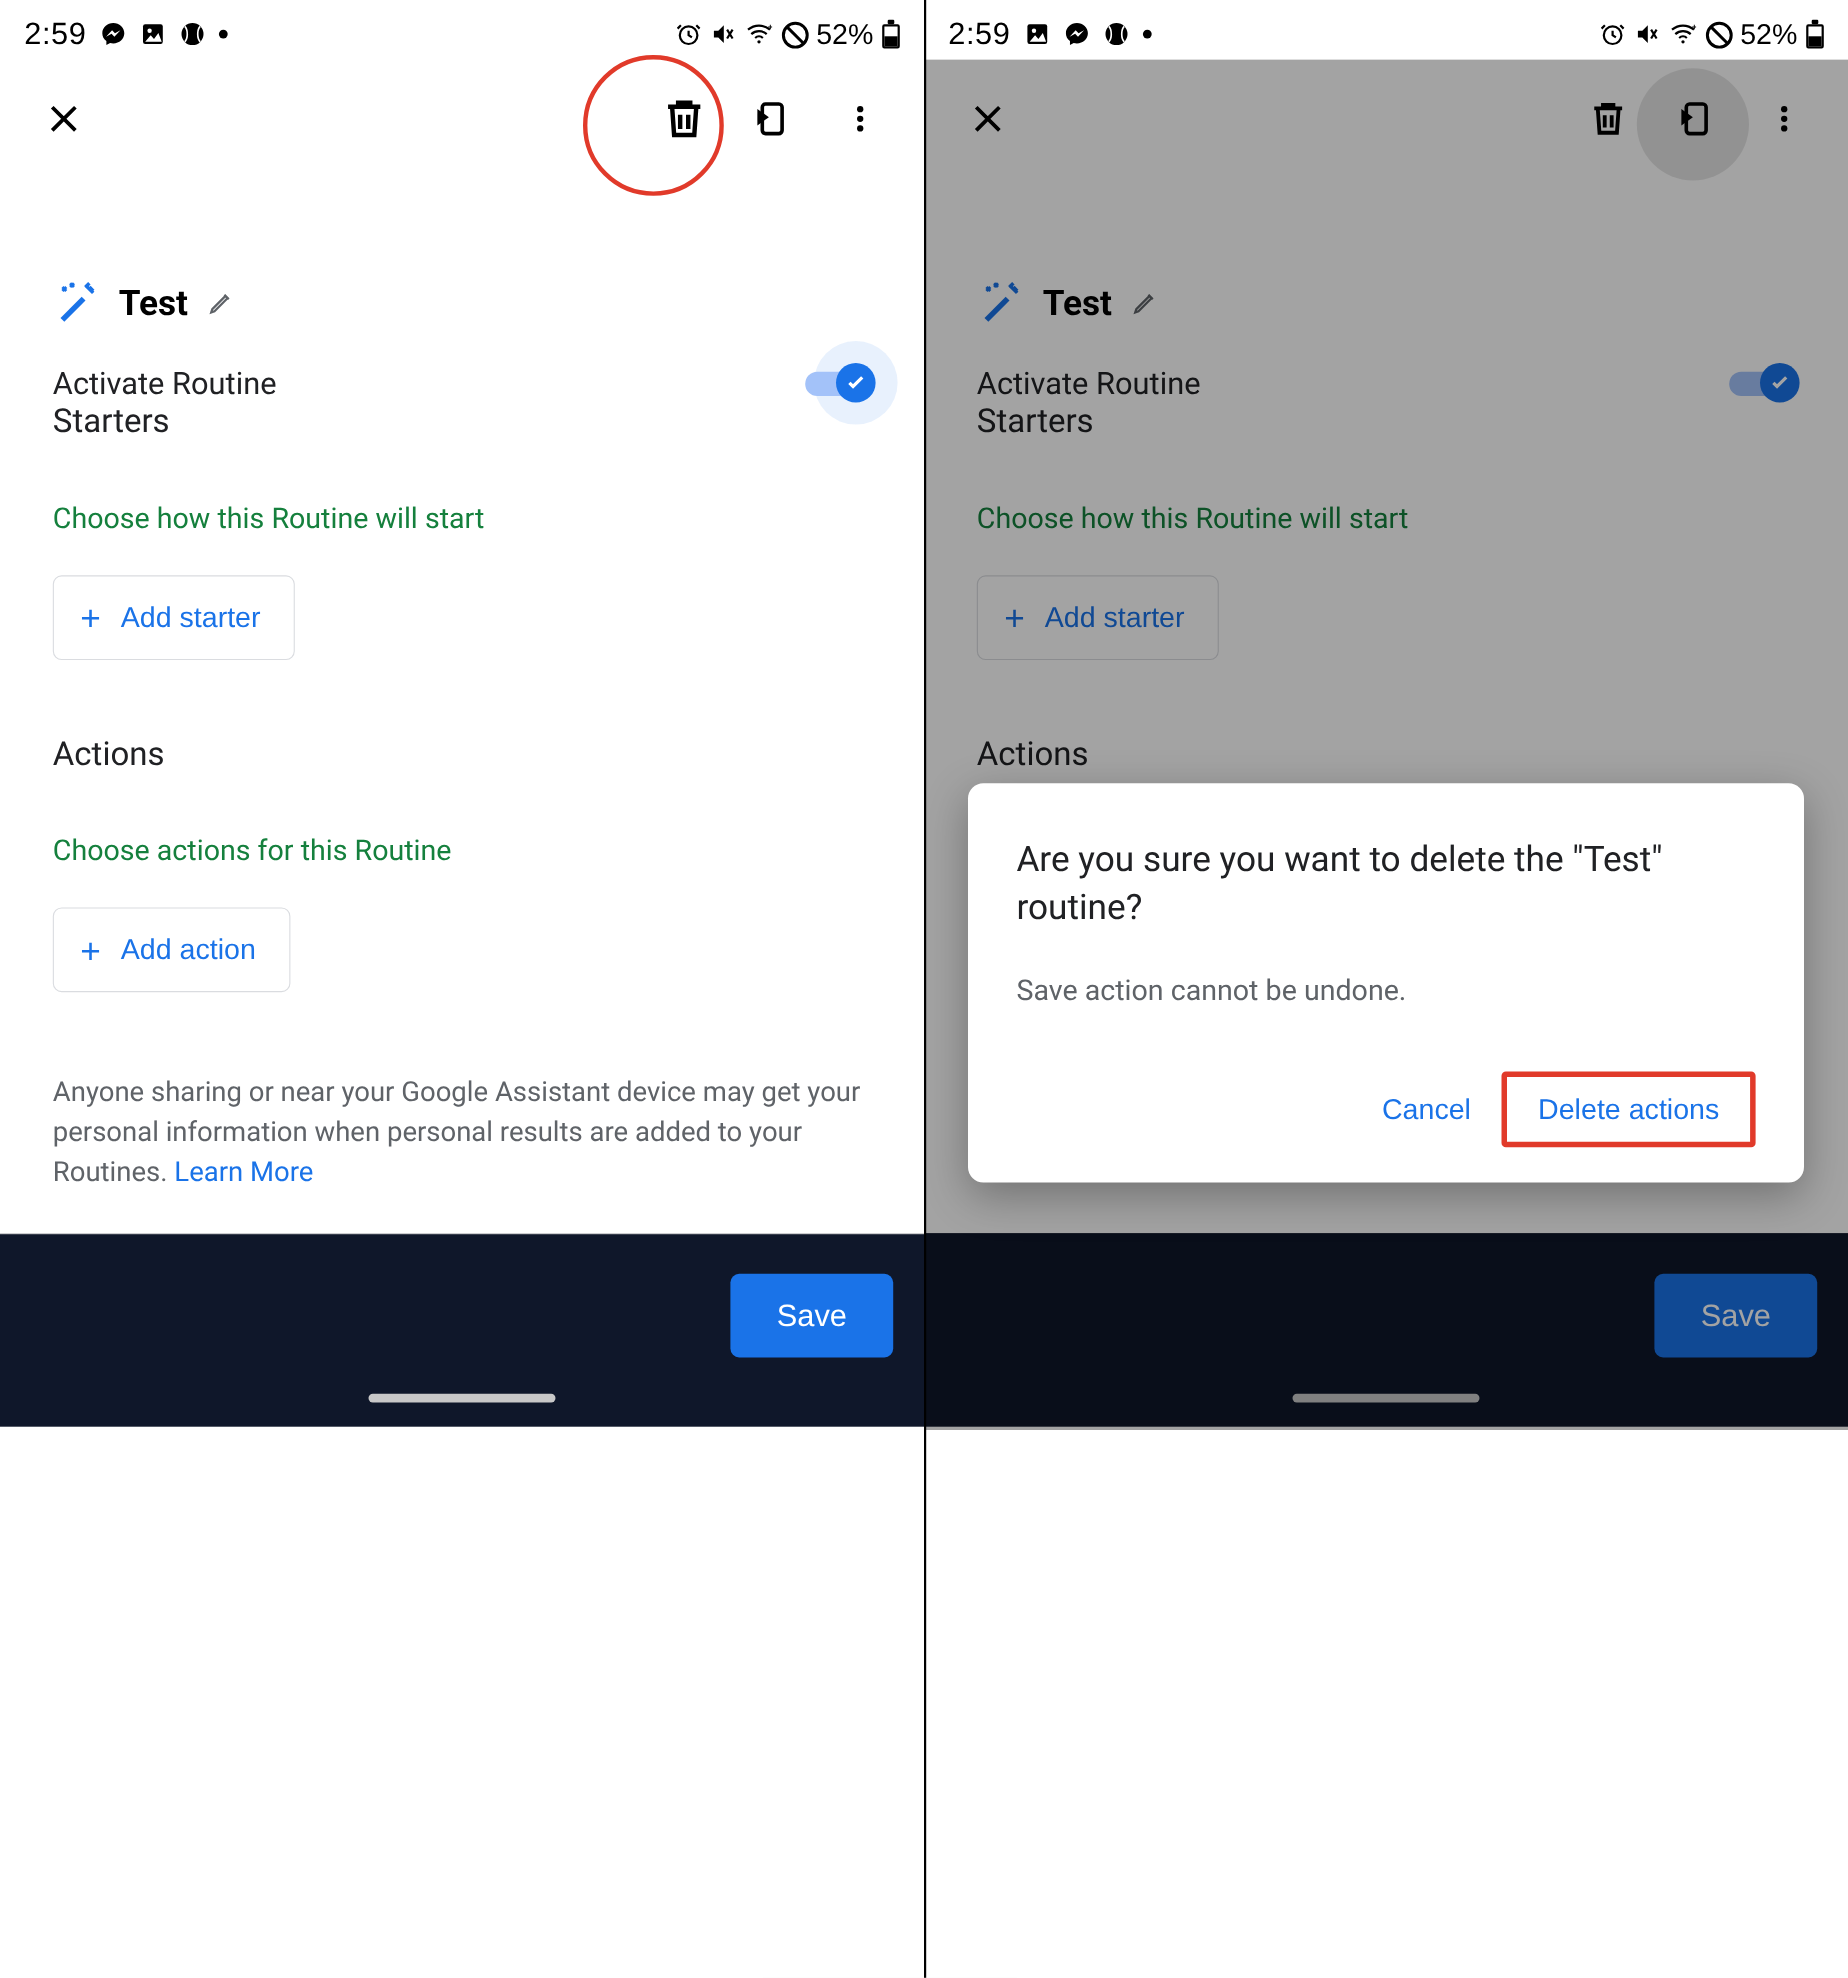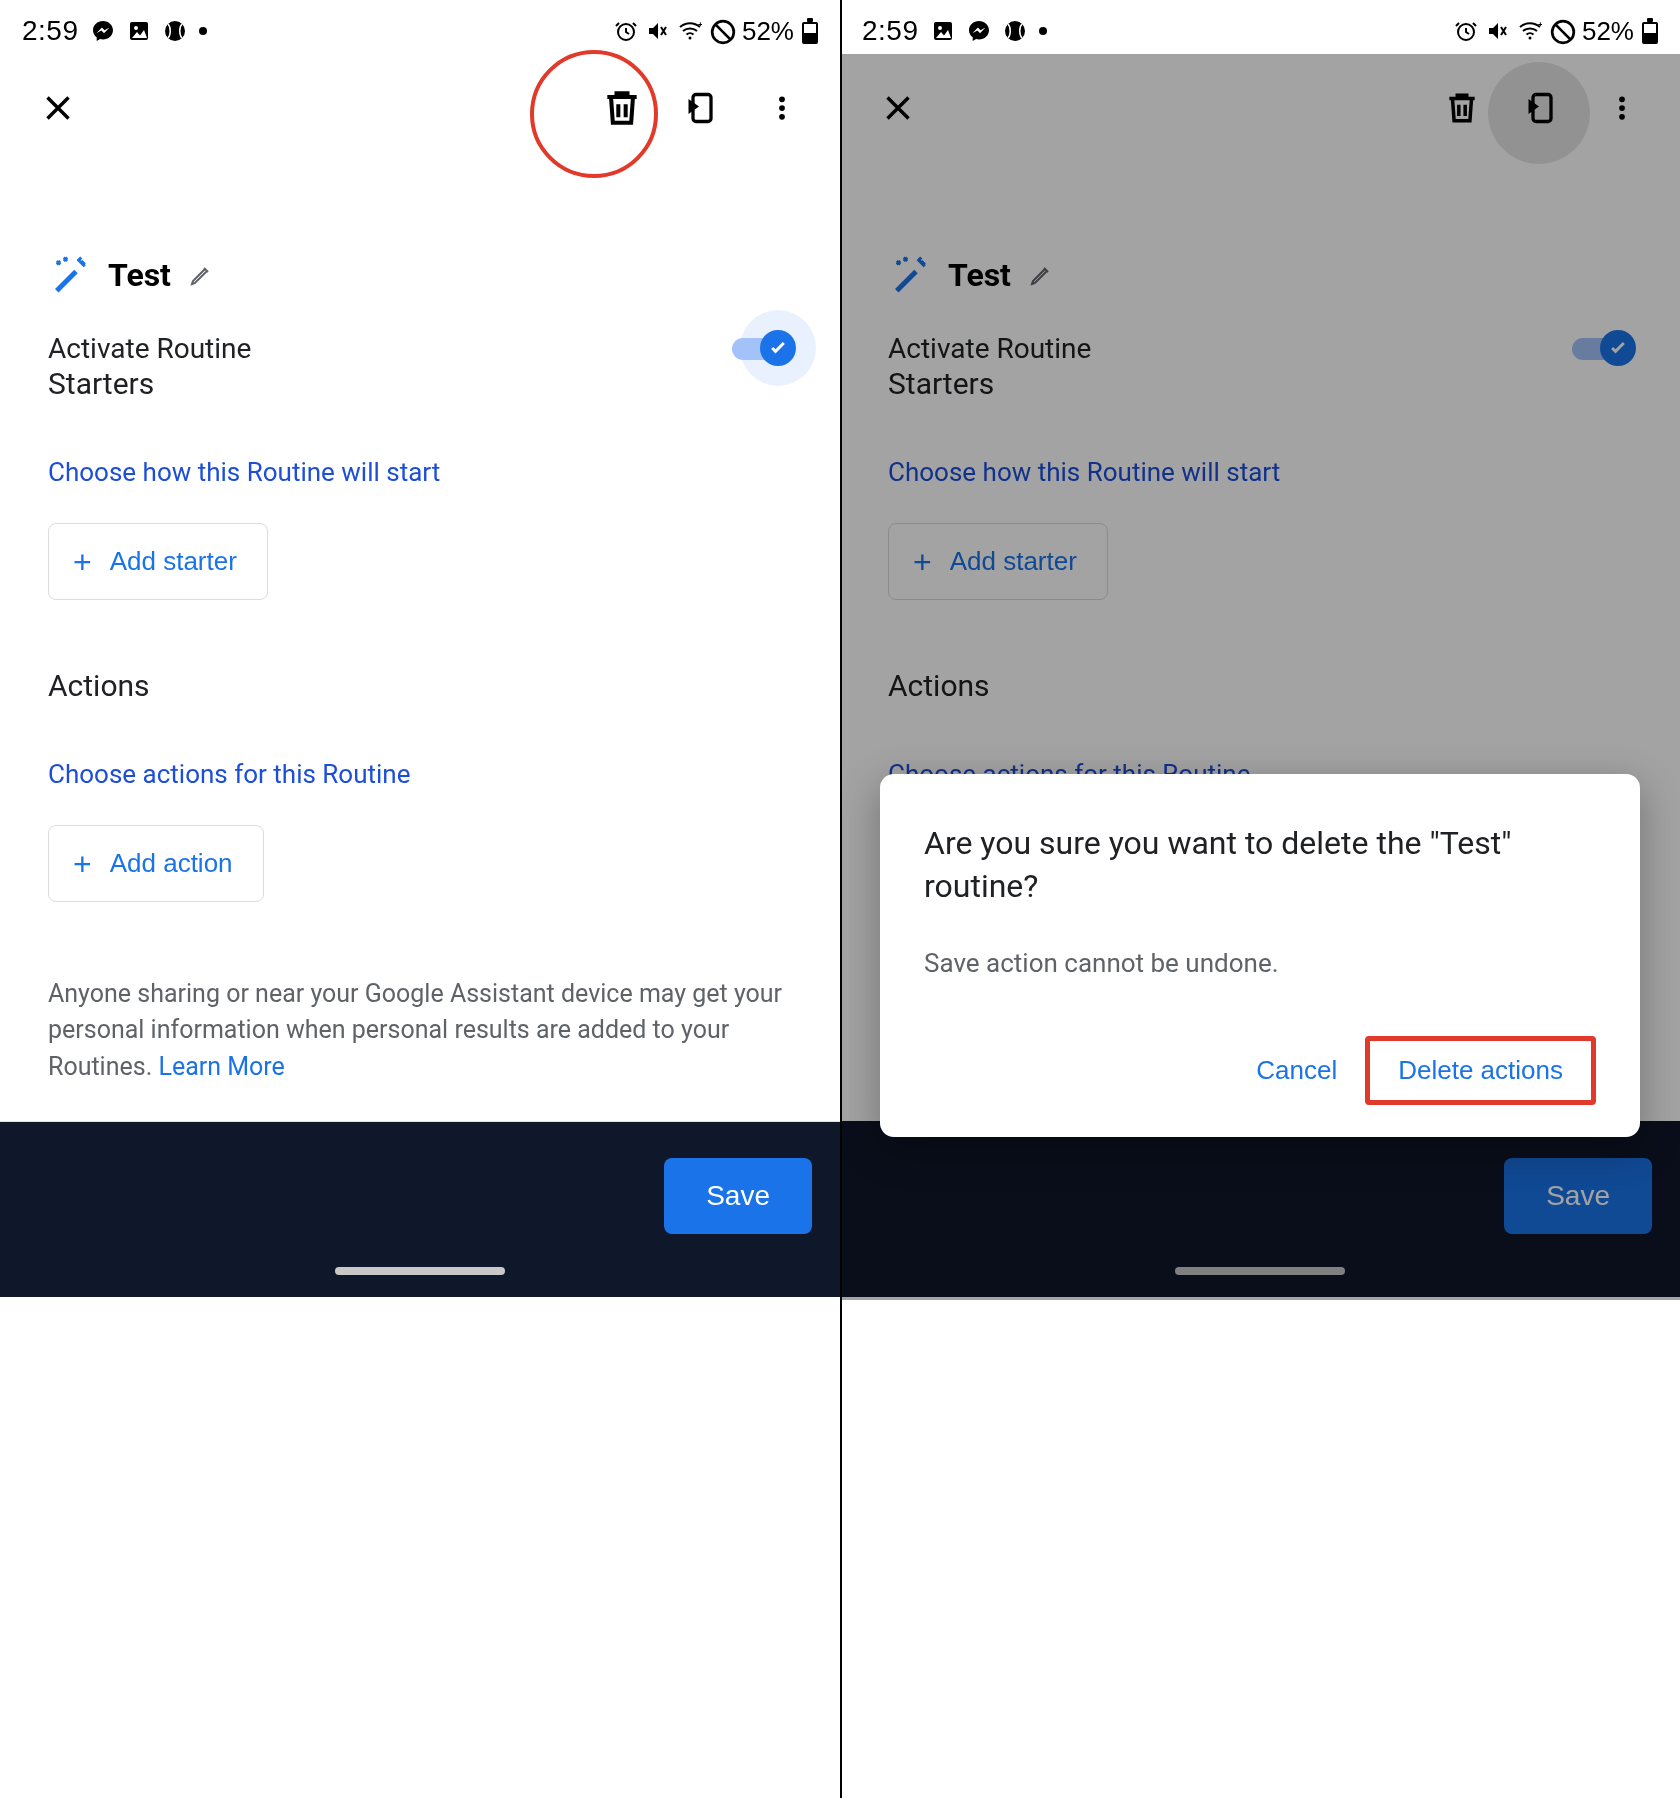--- a/index.html
+++ b/index.html
@@ -63,21 +63,21 @@
   .title-text { font-size:32px; font-weight:700; color:#000; }
   .pencil { width:24px; height:24px; }
   .activate-row { display:flex; align-items:center; margin-top:34px; }
   .act-label { font-size:28px; color:#202124; }
   .switch { margin-left:auto; position:relative; width:60px; height:36px; }
   .track { position:absolute; left:0; top:8px; width:54px; height:22px; border-radius:20px; background:#a3c2f9; }
   .thumb { position:absolute; right:-4px; top:0; width:36px; height:36px; border-radius:50%; background:#1a73e8; display:flex; align-items:center; justify-content:center; }
   .thumb-glow { position:absolute; right:-24px; top:-20px; width:76px; height:76px; border-radius:50%; background:rgba(26,115,232,0.10); }
   .chk { color:#fff; }
   .section-h { font-size:30px; color:#202124; }
-  .section-sub { font-size:26px; color:#1d4ed8; margin-top:56px; }
+  .section-sub { font-size:26px; color:#15803d; margin-top:56px; }
   .outline-btn {
     display:inline-flex; align-items:center; gap:18px;
     border:1.5px solid #dadce0; border-radius:8px;
     padding:22px 30px 22px 24px; margin-top:36px; color:#1a73e8;
     font-size:26px; background:#fff; cursor:pointer;
   }
   .outline-btn .plus { font-size:32px; line-height:20px; display:block; }
   .disclaimer { font-size:25px; color:#5f6368; line-height:1.45; margin-top:74px; }
   .disclaimer a.link { color:#1a73e8; text-decoration:none; }
   
@@ -86,21 +86,21 @@
     position:absolute; right:28px; top:36px;
     background:#1a73e8; color:#fff; font-size:28px;
     padding:22px 42px; border:none; border-radius:8px; cursor:pointer;
   }
   .nav-pill { position:absolute; bottom:22px; left:50%; transform:translateX(-50%); width:170px; height:8px; background:#c8c8c8; border-radius:5px; }
   
   .scrim { position:absolute; inset:0; background:rgba(0,0,0,0.36); z-index:5; }
   
   .dialog {
     position:absolute; left:50%; transform:translateX(-50%);
-    top:774px; width:760px; background:#fff; border-radius:14px;
+    top:712px; width:760px; background:#fff; border-radius:14px;
     z-index:10; padding:48px 44px 32px 44px;
     box-shadow:0 12px 40px rgba(0,0,0,0.3);
   }
   .dlg-title { font-size:32px; color:#202124; line-height:1.35; }
   .dlg-body { font-size:26px; color:#5f6368; margin-top:40px; }
   .dlg-actions { display:flex; justify-content:flex-end; margin-top:58px; }
   .dlg-btn { color:#1a73e8; font-size:26px; font-weight:500; padding:14px 28px; background:none; border:none; cursor:pointer; border-radius:6px; }
   .hl-rect { border:5px solid #e13a2a; border-radius:4px; }
   .pressed-circle { position:absolute; width:102px; height:102px; border-radius:50%; background:rgba(0,0,0,0.10); }
   svg { display:block; }

